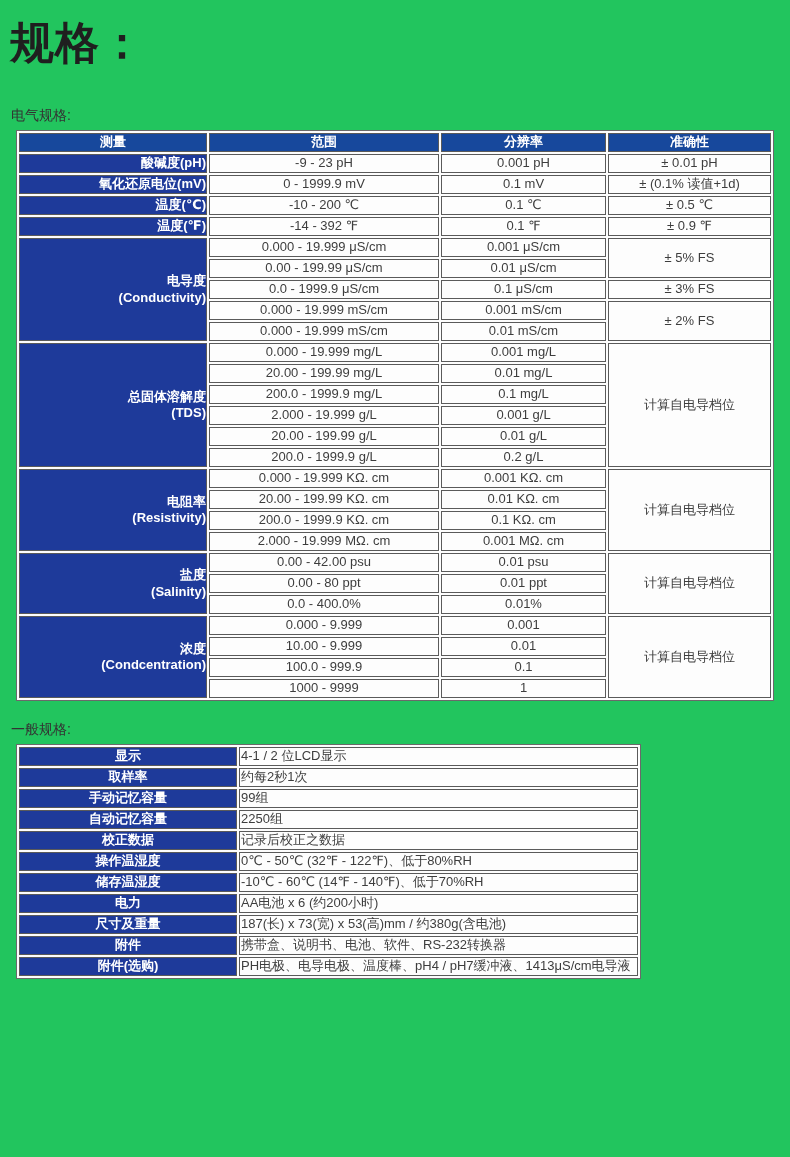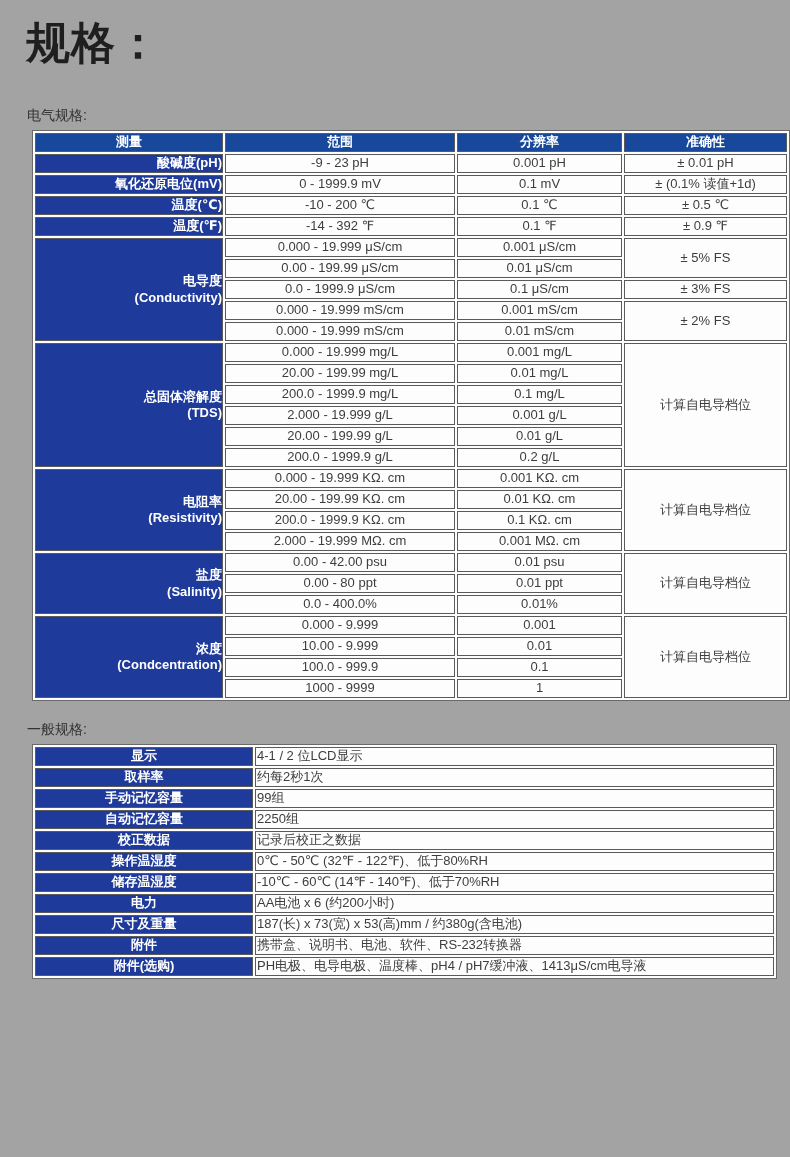--- a/index.html
+++ b/index.html
@@ -12,24 +12,23 @@
   }
   *{box-sizing:border-box;margin:0;padding:0;}
   html,body{background:#fff;}
   body{
     font-family:"Liberation Sans","DejaVu Sans",sans-serif;
     color:var(--text);
   }
   .page{
     width:790px;
     height:1157px;
-    background:#a3a3a3;
+    background:#22c55e;
     position:relative;
     overflow:hidden;
-    padding-left:16px;
   }
   .page-title{
     margin:14px 0 0 10px;
     font-size:44px;
     font-weight:bold;
     color:var(--title);
     letter-spacing:1px;
   }
   .section-label{
     margin:34px 6px 5px 11px;
@@ -55,21 +54,21 @@
     overflow:hidden;
     white-space:nowrap;
   }
   
   .t-electrical{width:746px;}
   .t-electrical col.c1{width:188px;}
   .t-electrical col.c2{width:230px;}
   .t-electrical col.c3{width:165px;}
   .t-electrical col.c4{width:163px;}
   
-  .t-general{width:745px;}
+  .t-general{width:625px;}
   .t-general col.c1{width:218px;}
   th.hdr{
     background:var(--header-bg);
     color:#fff;
     font-weight:bold;
     text-align:center;
     font-size:13.5px;
   }
   td.measure{
     background:var(--label-bg);

